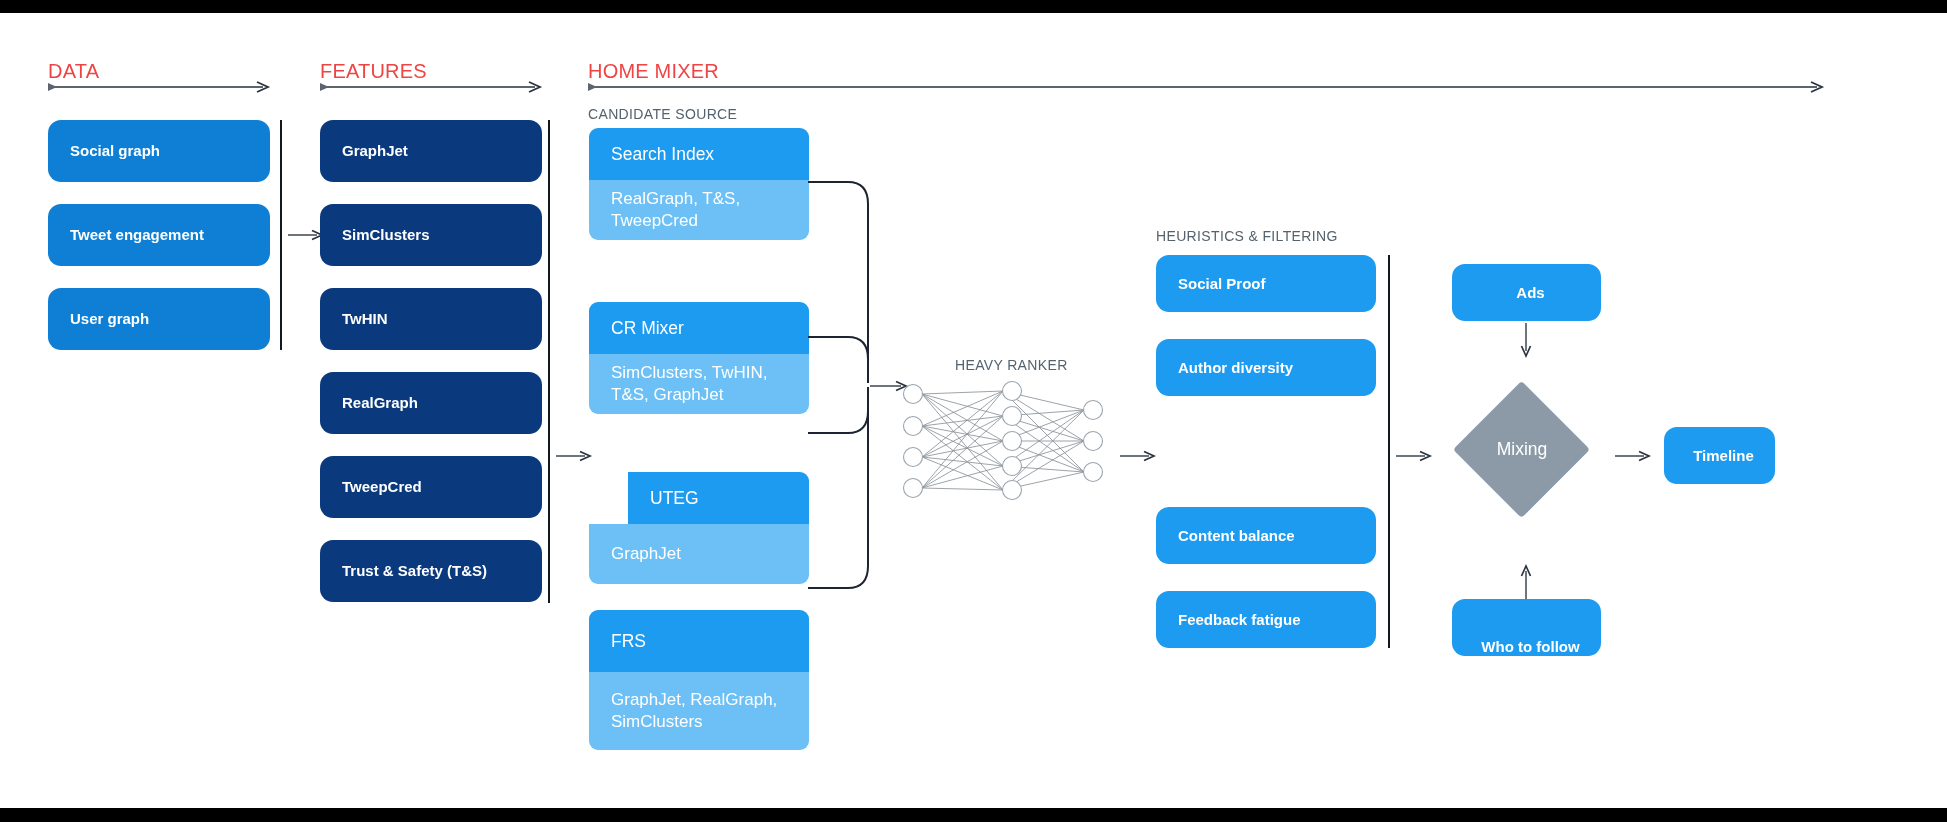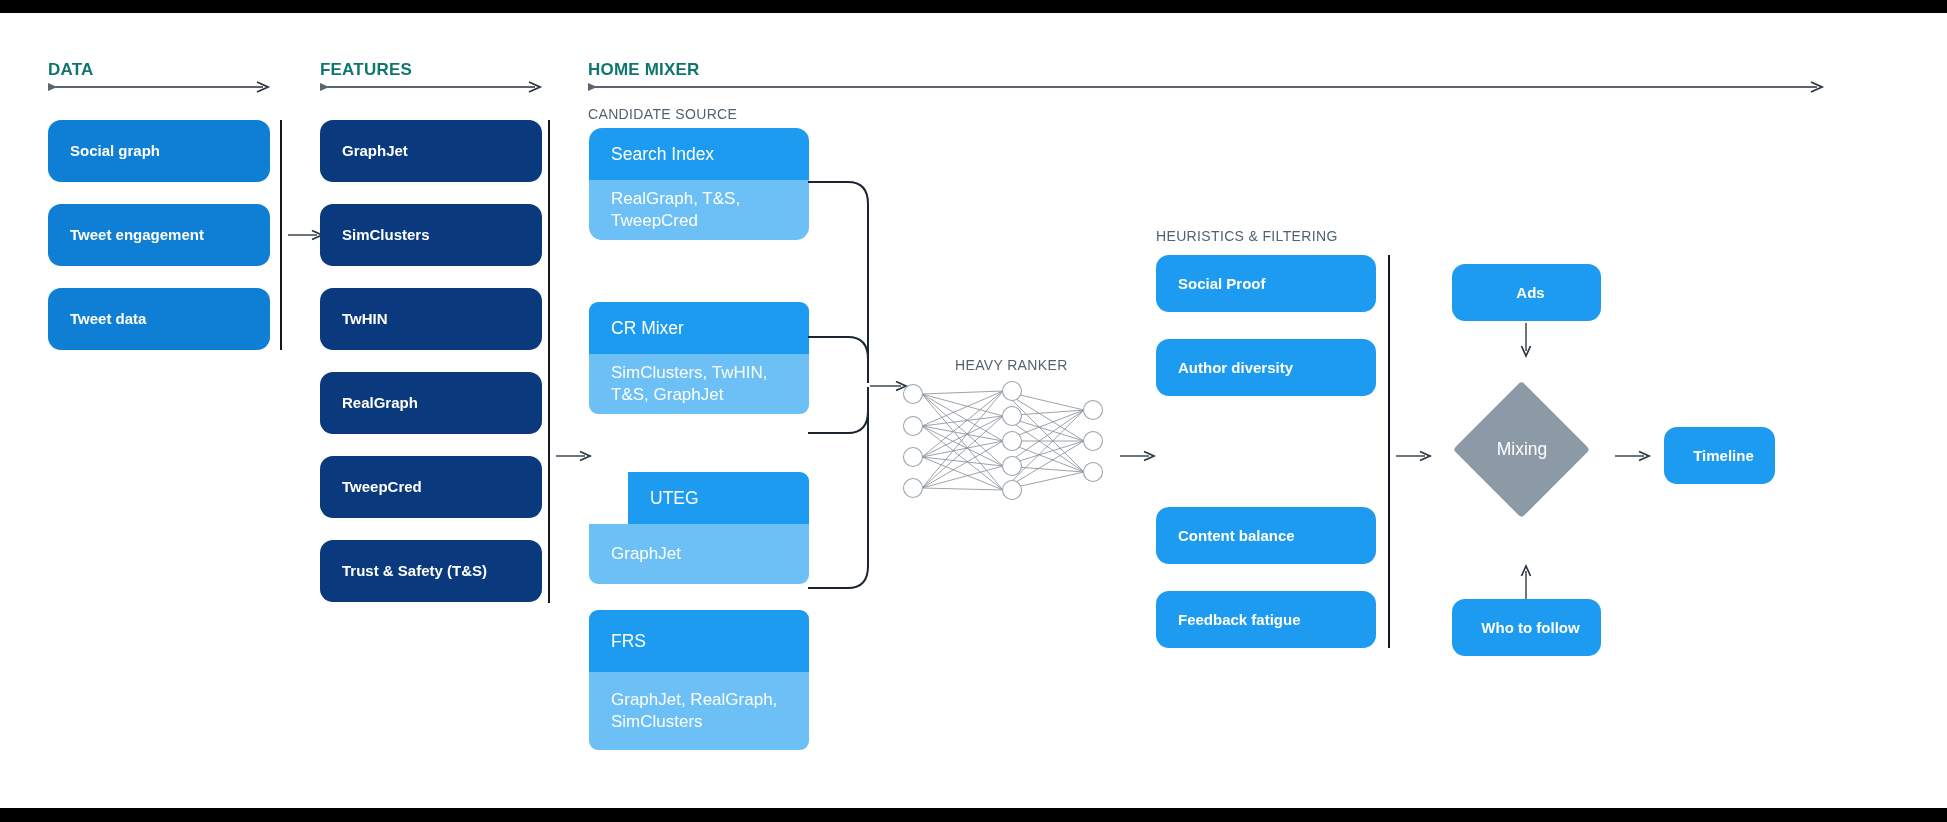--- a/index.html
+++ b/index.html
@@ -19,24 +19,24 @@
   .bar-top, .bar-bottom {
     position: absolute; left: 0; width: 1947px;
     background: #000000;
   }
   .bar-top { top: 0; height: 13px; }
   .bar-bottom { top: 808px; height: 14px; }
 
   
   .sec-label {
     position: absolute;
-    font-size: 17px;
-    font-weight: bold;
+    font-size: 20px;
+    font-weight: normal;
     letter-spacing: 0.2px;
-    color: #0f766e;
+    color: #ef4444;
     white-space: nowrap;
   }
   .sub-label {
     position: absolute;
     font-size: 14px;
     font-weight: 400;
     letter-spacing: 0.35px;
     color: #53626e;
     white-space: nowrap;
   }
@@ -162,21 +162,21 @@
   <div class="sub-label" style="left:1156px; top:228px;">HEURISTICS &amp; FILTERING</div>
   <div class="sub-label" style="left:955px; top:357px;">HEAVY RANKER</div>
 
   <div class="box medium" style="left:48px; top:120px; width:222px; height:62px;">
     <span>Social graph</span>
   </div>
   <div class="box medium" style="left:48px; top:204px; width:222px; height:62px;">
     <span>Tweet engagement</span>
   </div>
   <div class="box medium" style="left:48px; top:288px; width:222px; height:62px;">
-    <span>Tweet data</span>
+    <span>User graph</span>
   </div>
 
   <div class="divider" style="left:280px; top:120px; height:230px;"></div>
 
   <div class="conn" style="left:288px; top:228px;">
     <svg width="36" height="14" viewBox="0 0 36 14">
       <line x1="0" y1="7" x2="29" y2="7" stroke="#5c656e" stroke-width="1.8"></line>
       <path d="M24 2.5 L34 7 L24 11.5" fill="none" stroke="#2b3340" stroke-width="1.7"></path>
     </svg>
   </div>
@@ -202,21 +202,21 @@
 
   <div class="divider" style="left:548px; top:120px; height:483px;"></div>
 
   <div class="conn" style="left:556px; top:449px;">
     <svg width="36" height="14" viewBox="0 0 36 14">
       <line x1="0" y1="7" x2="29" y2="7" stroke="#5c656e" stroke-width="1.8"></line>
       <path d="M24 2.5 L34 7 L24 11.5" fill="none" stroke="#2b3340" stroke-width="1.7"></path>
     </svg>
   </div>
 
-  <div class="cs-card" style="left:589px; top:128px; width:220px; height:112px;border-radius:13px;">
+  <div class="cs-card" style="left:589px; top:128px; width:220px; height:112px;">
     <div class="cs-head" style="height:52px;">Search Index</div>
     <div class="cs-body">RealGraph, T&amp;S,
 TweepCred</div>
   </div>
 
   <div class="cs-card" style="left:589px; top:302px; width:220px; height:112px;">
     <div class="cs-head" style="height:52px;">CR Mixer</div>
     <div class="cs-body">SimClusters, TwHIN,
 T&amp;S, GraphJet</div>
   </div>
@@ -340,21 +340,21 @@
 
   <div class="diamond" style="left:1473px; top:401px; width:97px; height:97px;"></div>
   <div class="diamond-label" style="left:1442px; top:435px; width:160px; height:28px;">Mixing</div>
 
   <div class="conn" style="left:1519px; top:565px;">
     <svg width="14" height="34" viewBox="0 0 14 34">
       <line x1="7" y1="34" x2="7" y2="6" stroke="#5c656e" stroke-width="1.8"></line>
       <path d="M2.5 11 L7 1 L11.5 11" fill="none" stroke="#2b3340" stroke-width="1.7"></path>
     </svg>
   </div>
-  <div class="box light center" style="left:1452px; top:599px; width:149px; height:57px;">
+  <div class="box light center" style="left:1452px; top:599px; width:149px; height:57px;align-items:flex-end;">
     <span>Who to follow</span>
   </div>
 
   <div class="conn" style="left:1615px; top:449px;">
     <svg width="36" height="14" viewBox="0 0 36 14">
       <line x1="0" y1="7" x2="29" y2="7" stroke="#5c656e" stroke-width="1.8"></line>
       <path d="M24 2.5 L34 7 L24 11.5" fill="none" stroke="#2b3340" stroke-width="1.7"></path>
     </svg>
   </div>
 

